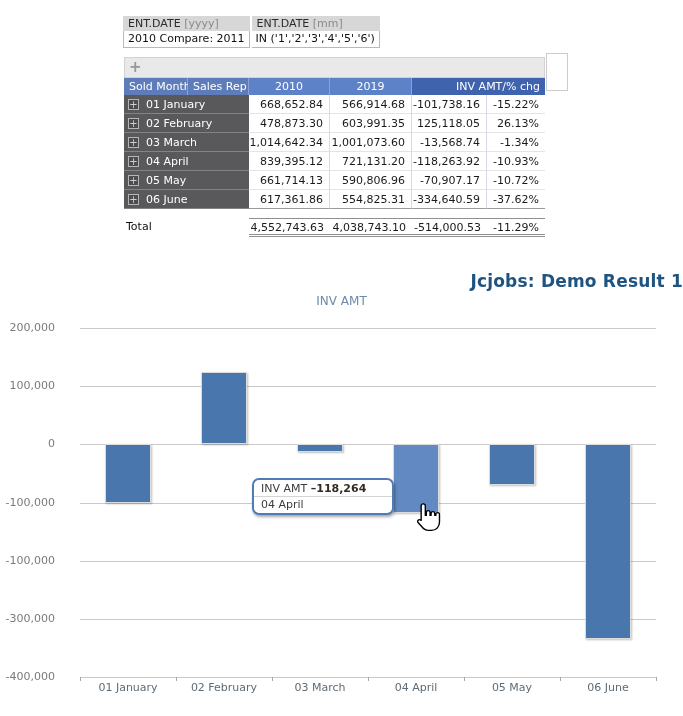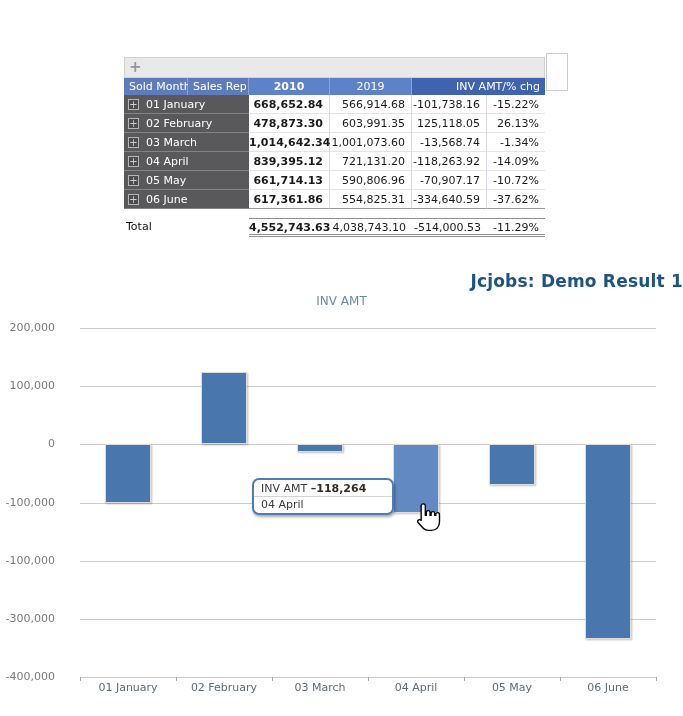--- a/index.html
+++ b/index.html
@@ -22,21 +22,21 @@
   .panel-edge { position:absolute; left:422px; top:-4px; width:22px; height:38px; background:#fff; border:1px solid #ccc; }
   .thead { display:flex; height:17px; line-height:17px; color:#fff; }
   .th { padding:0 5px; white-space:nowrap; }
   .th-label { background:#5e7cba; border-right:1px solid #8ba3d2; }
   .th-year { background:#5e82c8; border-right:1px solid #8ba3d2; text-align:center; }
   .th-inv { background:#3f63ad; text-align:right; }
   .trow { display:flex; height:19px; line-height:19px; }
   .rowlabel { width:125px; background:#59595b; color:#fff; border-bottom:1px solid #838385; display:flex; align-items:center; padding-left:4px; white-space:nowrap; }
   .expand-icon { display:inline-block; width:11px; height:11px; border:1px solid #b5b5b5; background:#4c4c4e; color:#cfcfcf; font-size:10px; line-height:9px; text-align:center; margin-right:7px; }
   .num { text-align:right; padding-right:6px; background:#fff; border-right:1px solid #d5dae4; border-bottom:1px solid #e4e4e4; color:#1a1a1a; white-space:nowrap; }
-  .c2010 { width:81px;font-weight:bold; } .c2011 { width:82px; } .cinv { width:75px; } .cpct { width:58px; border-right:none; }
+  .c2010 { width:81px; } .c2011 { width:82px; } .cinv { width:75px; } .cpct { width:58px; border-right:none; }
   .trow.last .num { border-bottom:1px solid #9a9a9a; }
   .total-row { display:flex; height:19px; line-height:18px; margin-top:9px; }
   .total-label { width:125px; padding-left:2px; color:#111; }
   .total-row .num { border-top:1px solid #8f8f8f; border-bottom:3px double #8f8f8f; border-right:none; background:#fff; }
 
   
   .chart-title { position:absolute; left:0; top:271px; width:683px; text-align:right; font-size:17px; font-weight:bold; color:#1f5380; letter-spacing:.2px; }
   .chart-subtitle { position:absolute; left:0; top:294px; width:683px; text-align:center; font-size:12px; color:#6d8aa8; }
   .chart-plot { position:absolute; left:80px; top:328px; width:576px; height:349px; }
   .gridline { position:absolute; left:0; width:100%; height:0; border-top:1px solid #c9c9c9; }
@@ -54,20 +54,30 @@
   .tooltip .line1 b { color:#332b22; }
   .tooltip .line2 { padding:1px 7px 2px 7px; }
 
   .cursor { position:absolute; left:413px; top:501px; width:30px; height:34px; }
 </style>
 </head>
 <body>
 
 <div class="page">
 
+  <div class="filters">
+    <div class="filter-col">
+      <div class="filter-head"><span>ENT.DATE</span> <span class="bracket">[yyyy]</span></div>
+      <div class="filter-val">2010 Compare: 2011</div>
+    </div>
+    <div class="filter-col">
+      <div class="filter-head"><span>ENT.DATE</span> <span class="bracket">[mm]</span></div>
+      <div class="filter-val">IN ('1','2','3','4','5','6')</div>
+    </div>
+  </div>
 
   <div class="report">
     <div class="toolbar">
       <span class="plus-icon">+</span>
       <span class="panel-edge"></span>
     </div>
     <div class="thead">
       <div class="th th-label" style="width:64px">Sold Month</div>
       <div class="th th-label" style="width:61px">Sales Rep</div>
       <div class="th th-year c2010">2010</div>
@@ -106,21 +116,21 @@
       <div class="num cpct">-1.34%</div>
     </div>
     <div class="trow">
       <div class="rowlabel">
           <span class="expand-icon">+</span>
           <span>04 April</span>
         </div>
       <div class="num c2010">839,395.12</div>
       <div class="num c2011">721,131.20</div>
       <div class="num cinv">-118,263.92</div>
-      <div class="num cpct">-14.09%</div>
+      <div class="num cpct">-10.93%</div>
     </div>
     <div class="trow">
       <div class="rowlabel">
           <span class="expand-icon">+</span>
           <span>05 May</span>
         </div>
       <div class="num c2010">661,714.13</div>
       <div class="num c2011">590,806.96</div>
       <div class="num cinv">-70,907.17</div>
       <div class="num cpct">-10.72%</div>

